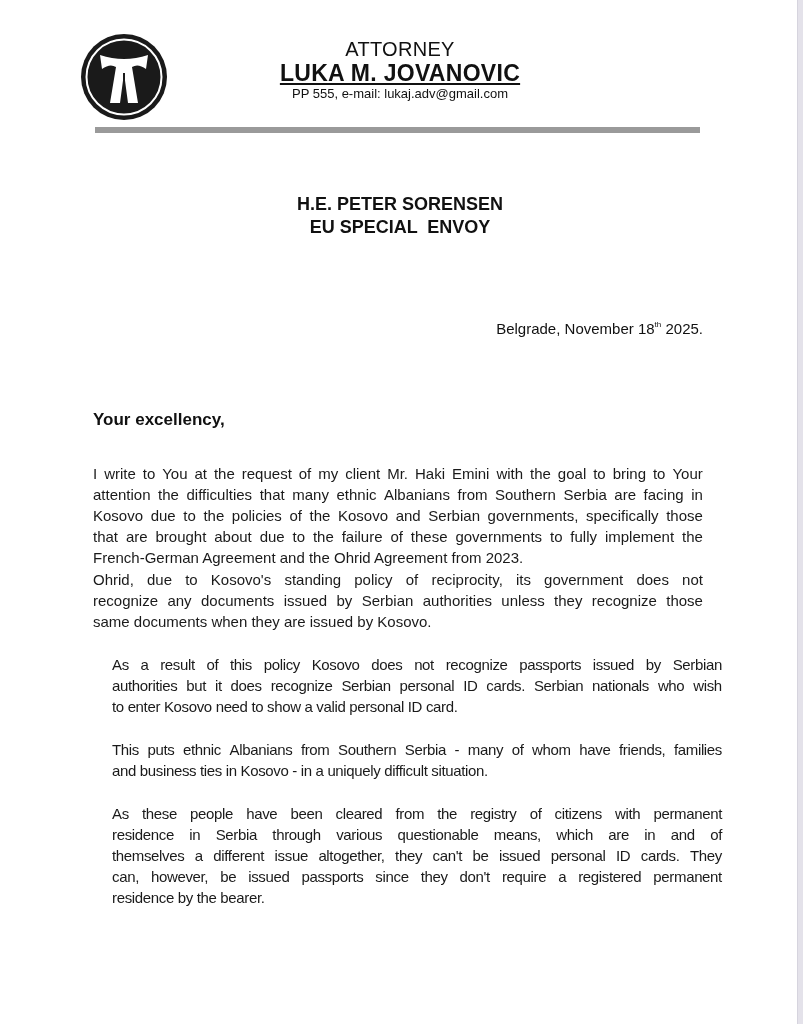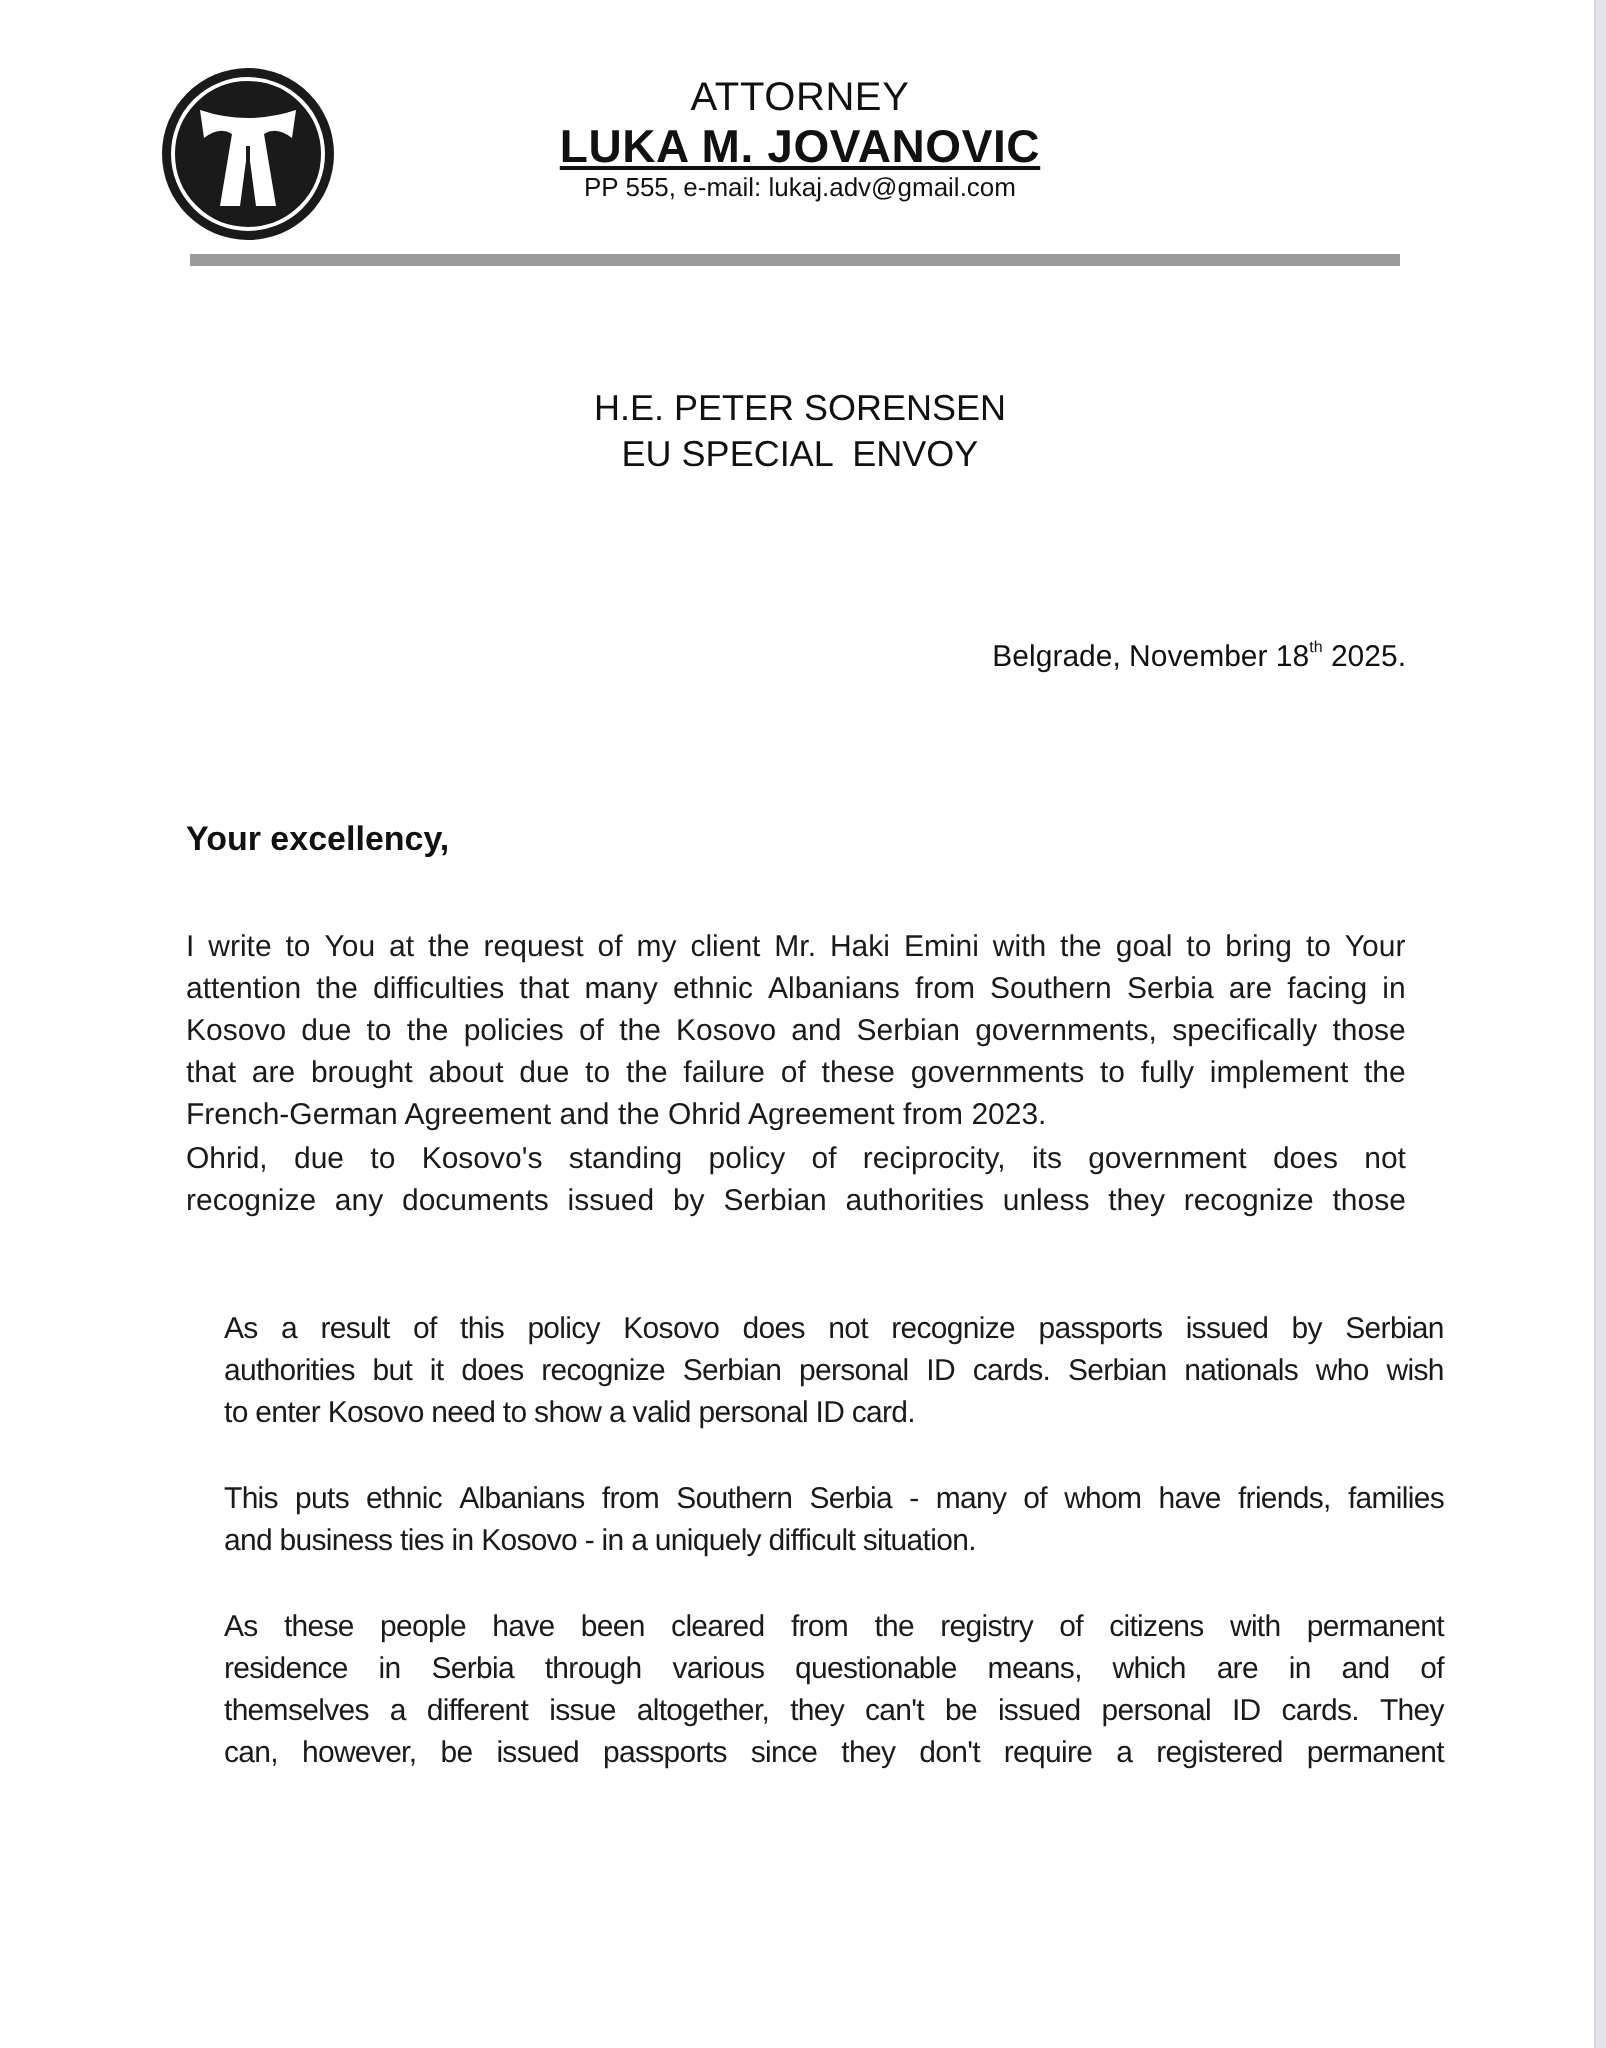--- a/index.html
+++ b/index.html
@@ -70,21 +70,21 @@
       background: #9a9a9a;
     }
 
     
     .recipient {
       position: absolute;
       left: 200px;
       top: 193px;
       width: 400px;
       text-align: center;
-      font-weight: normal;
+      font-weight: bold;
       font-size: 18px;
       line-height: 23px;
       color: #111;
     }
     .recipient span { display: block; white-space: pre; }
 
     
     .date {
       position: absolute;
       right: 100px;
@@ -279,20 +279,21 @@
         <span>issued</span>
         <span>by</span>
         <span>Serbian</span>
         <span>authorities</span>
         <span>unless</span>
         <span>they</span>
         <span>recognize</span>
         <span>those</span>
       </span>
     </span>
+  <span class="line last">same documents when they are issued by Kosovo.</span>
 </div>
 
 <div class="body-text p3 condensed">
   <span class="line">
       <span class="line-inner">
         <span>As</span>
         <span>a</span>
         <span>result</span>
         <span>of</span>
         <span>this</span>
@@ -409,13 +410,14 @@
         <span>passports</span>
         <span>since</span>
         <span>they</span>
         <span>don't</span>
         <span>require</span>
         <span>a</span>
         <span>registered</span>
         <span>permanent</span>
       </span>
     </span>
+  <span class="line last">residence by the bearer.</span>
 </div>
 
 </body></html>

